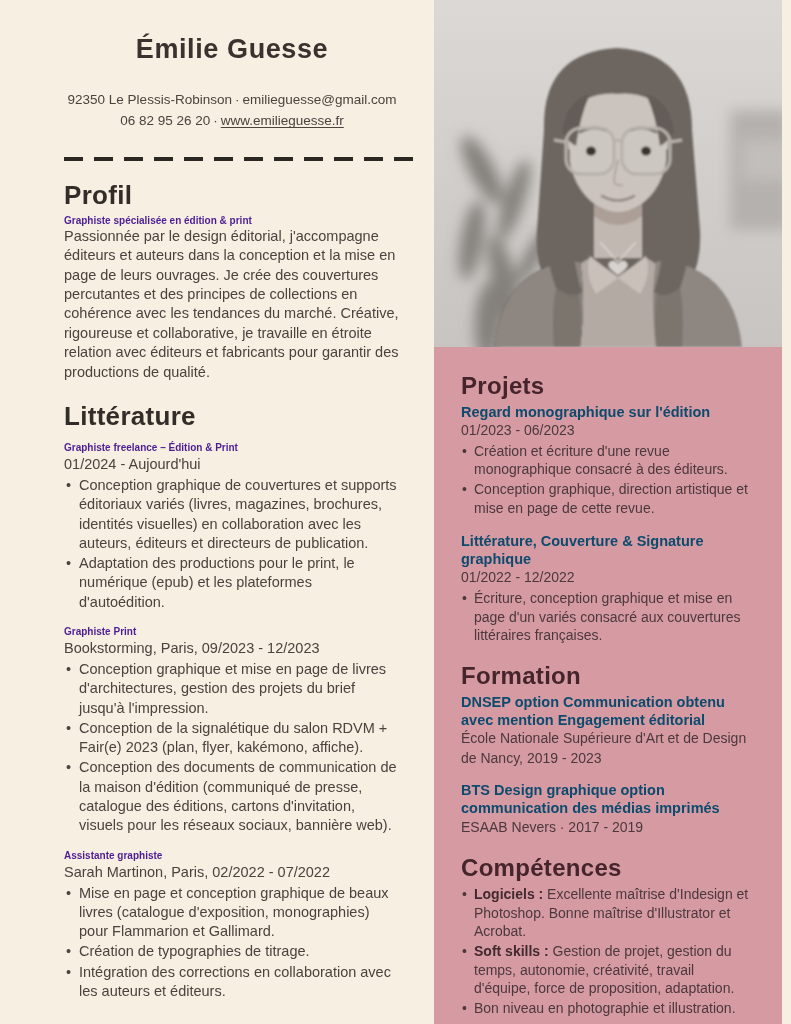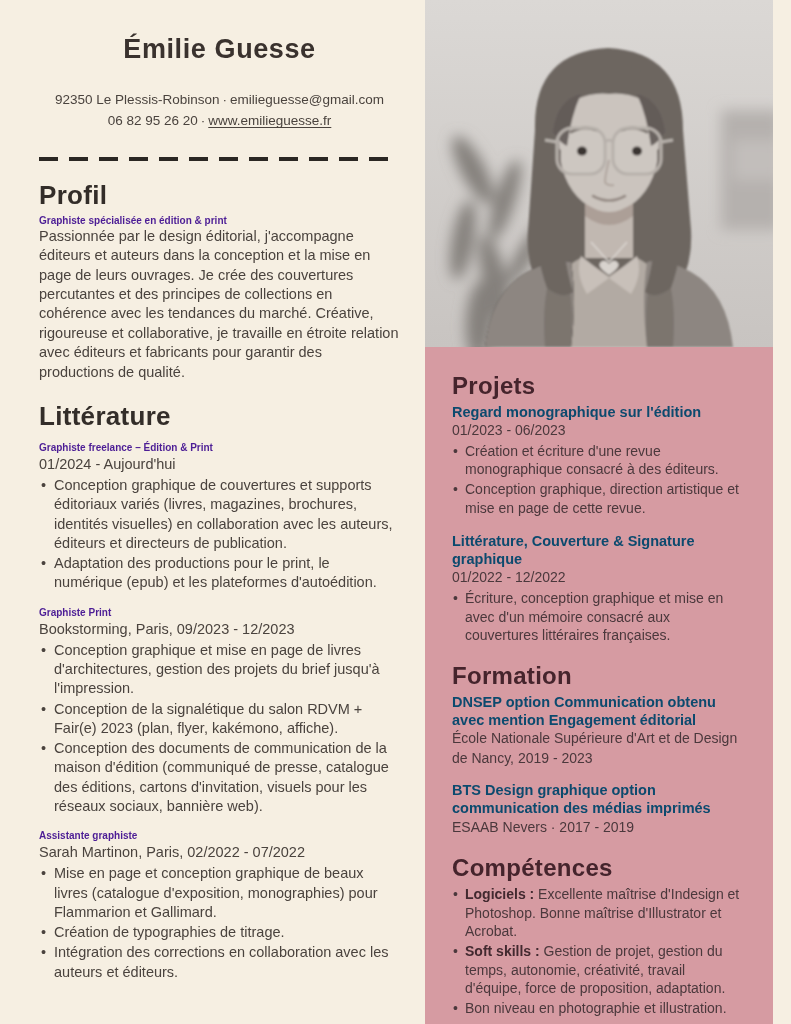--- a/index.html
+++ b/index.html
@@ -8,21 +8,21 @@
     font-family:"Liberation Sans", sans-serif;
     background:#f6efe2;
     color:#48413c;
     -webkit-font-smoothing:antialiased;
   }
   .page { position:relative; width:791px; height:1024px; overflow:hidden; background:#f6efe2; }
 
   
   .left-col {
     position:absolute; left:0; top:0; width:443px; height:1024px;
-    background:#f6efe2; padding:26px 43px 0 39px;
+    background:#f6efe2; padding:26px 43px 0 64px;
   }
   .name {
     text-align:center; font-size:27px; font-weight:bold; letter-spacing:0.6px;
     color:#3a322e; margin:8px 0 24px;
   }
   .contact { text-align:center; font-size:13.5px; line-height:1.58; color:#4a433e; }
   .contact .sep { padding:0 3px; }
   .website-link { color:#4a433e; text-decoration:underline; text-underline-offset:2px; cursor:pointer; }
   .divider {
     height:4px; width:357px; margin:25px 0 0;
@@ -38,21 +38,21 @@
   .job { margin-top:13px; }
   .job:first-of-type { margin-top:9px; }
   ul.blist { list-style:none; margin-top:2px; }
   ul.blist li {
     position:relative; padding-left:15px;
     font-size:14.5px; line-height:1.33; color:#4a433e; margin-top:1px;
   }
   ul.blist li::before { content:"•"; position:absolute; left:2px; top:0; }
 
   
-  .right-col { position:absolute; left:425px; top:0; width:275px; height:1024px; }
+  .right-col { position:absolute; left:434px; top:0; width:275px; height:1024px; }
   .photo-wrap { width:348px; height:347px; overflow:hidden; background:#d6d3d0; }
   .pink-panel {
     position:absolute; left:0; top:347px; width:348px; height:677px;
     background:#d69ba2; padding:25px 28px 0 27px; color:#48353a;
   }
   h2.r-head {
     font-size:24px; font-weight:bold; letter-spacing:0.3px; color:#45242c;
     margin:0 0 3px;
   }
   .r-sub { font-size:14.5px; font-weight:bold; line-height:1.25; color:#0c4a6e; }
@@ -222,21 +222,21 @@
           <ul class="rlist">
             <li>Création et écriture d'une revue monographique consacré à des éditeurs.</li>
             <li>Conception graphique, direction artistique et mise en page de cette revue.</li>
           </ul>
         </div>
 
         <div class="proj">
           <div class="r-sub">Littérature, Couverture &amp; Signature graphique</div>
           <div class="r-meta">01/2022 - 12/2022</div>
           <ul class="rlist">
-            <li>Écriture, conception graphique et mise en avec d'un mémoire consacré aux couvertures littéraires françaises.</li>
+            <li>Écriture, conception graphique et mise en page d'un variés consacré aux couvertures littéraires françaises.</li>
           </ul>
         </div>
       </section>
 
       <section class="sect-gap">
         <h2 class="r-head">Formation</h2>
 
         <div class="edu-item">
           <div class="r-sub">DNSEP option Communication obtenu avec mention Engagement éditorial</div>
           <div class="r-meta">École Nationale Supérieure d'Art et de Design de Nancy, 2019 - 2023</div>

